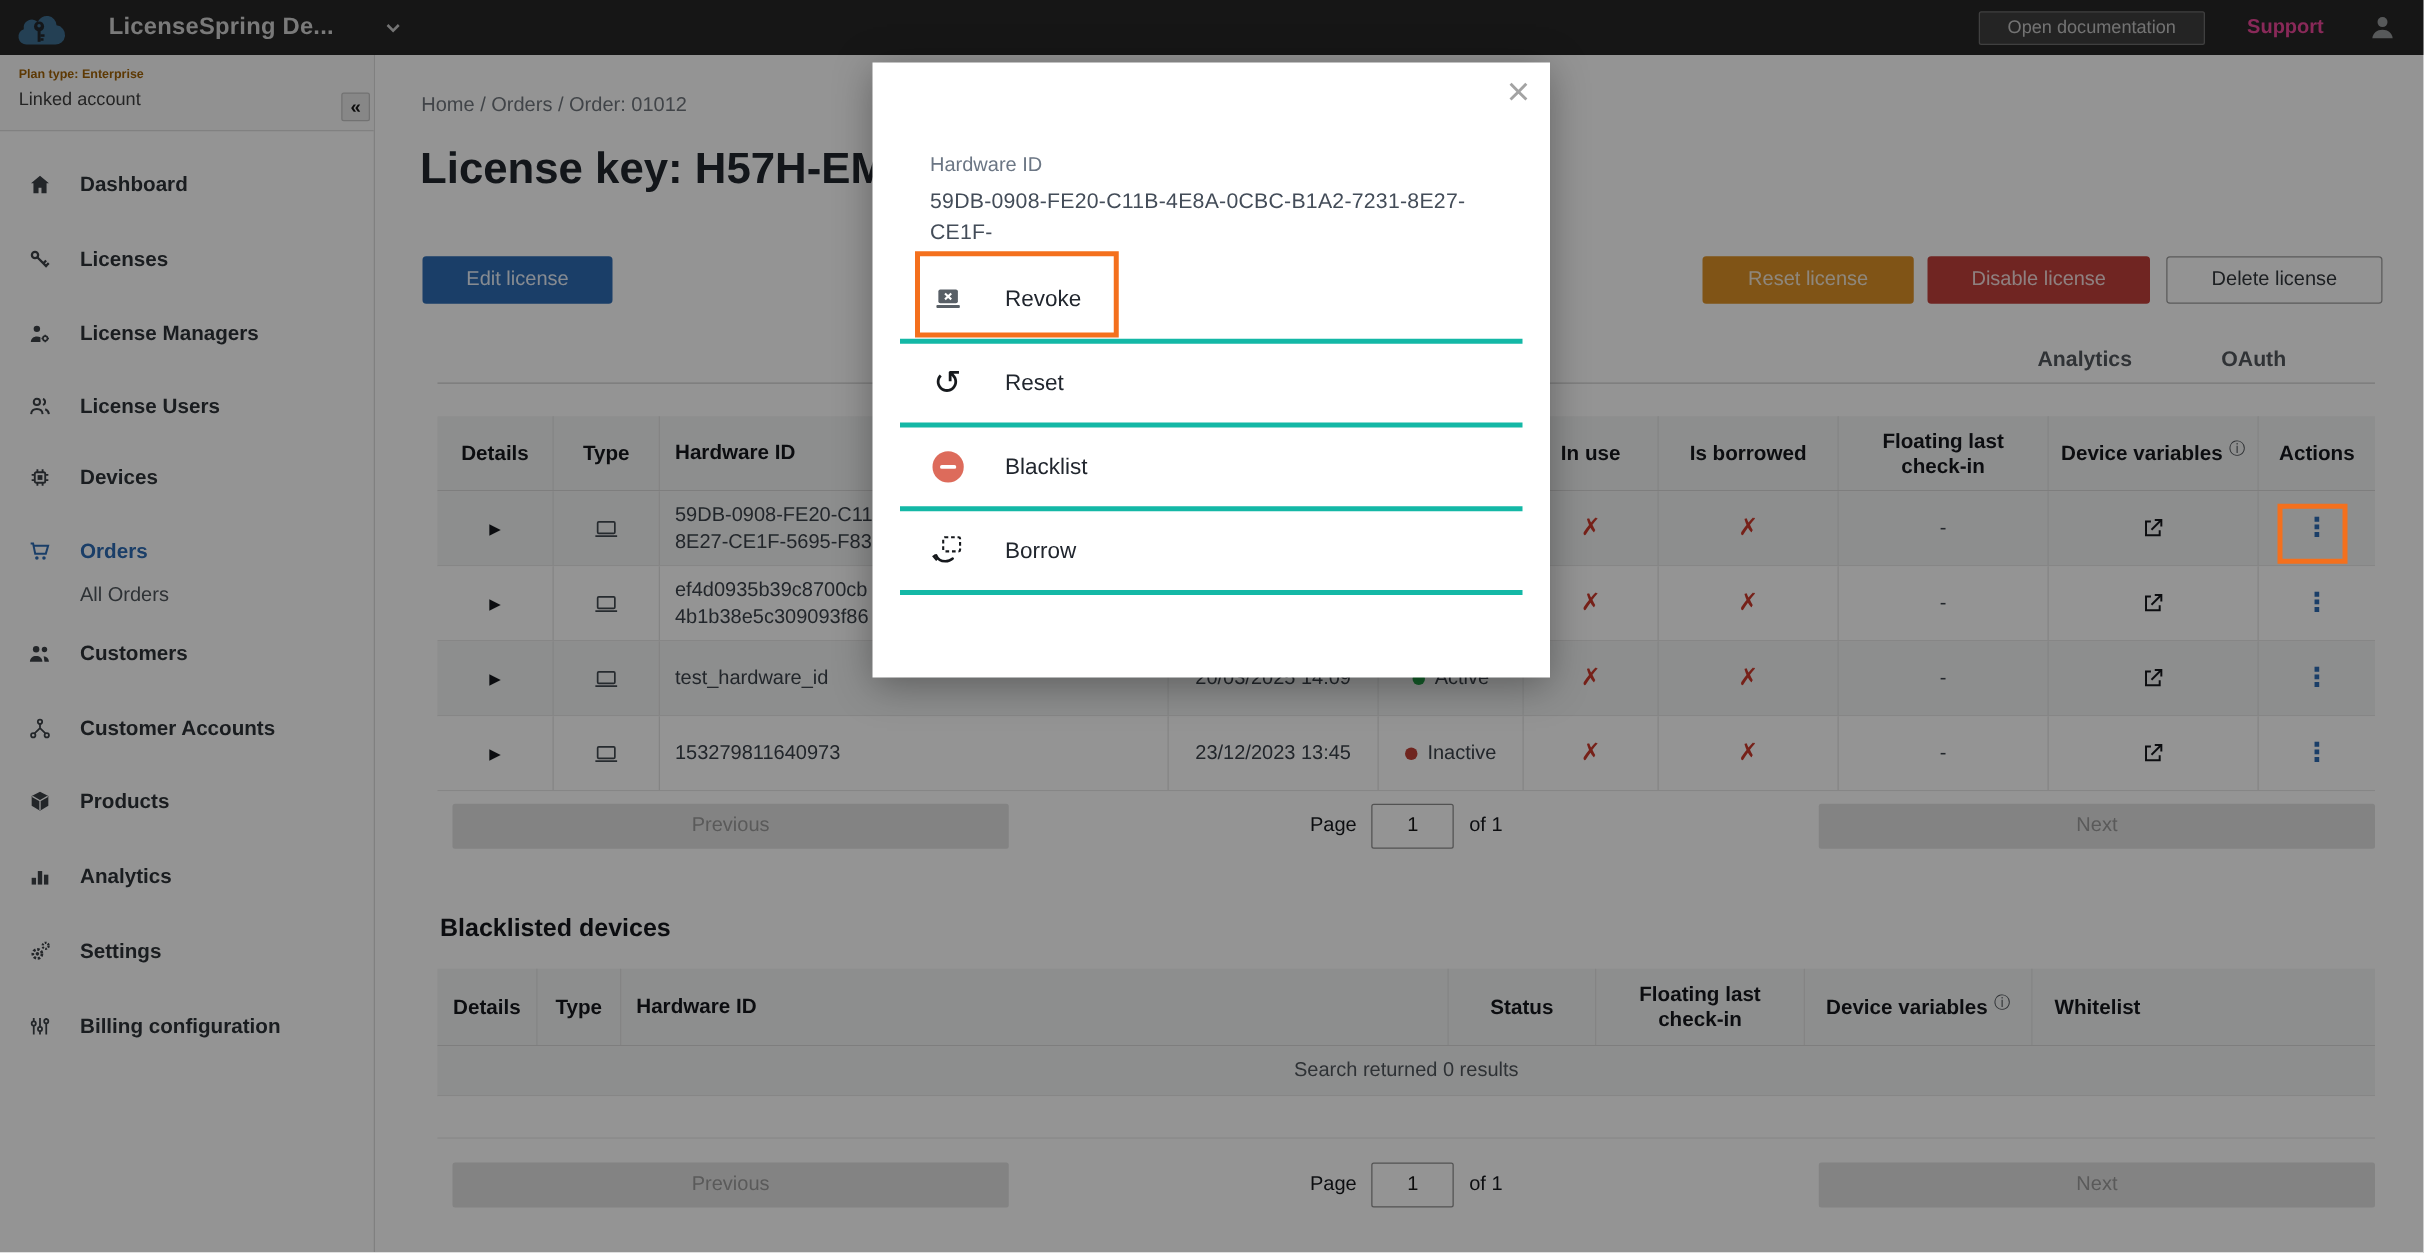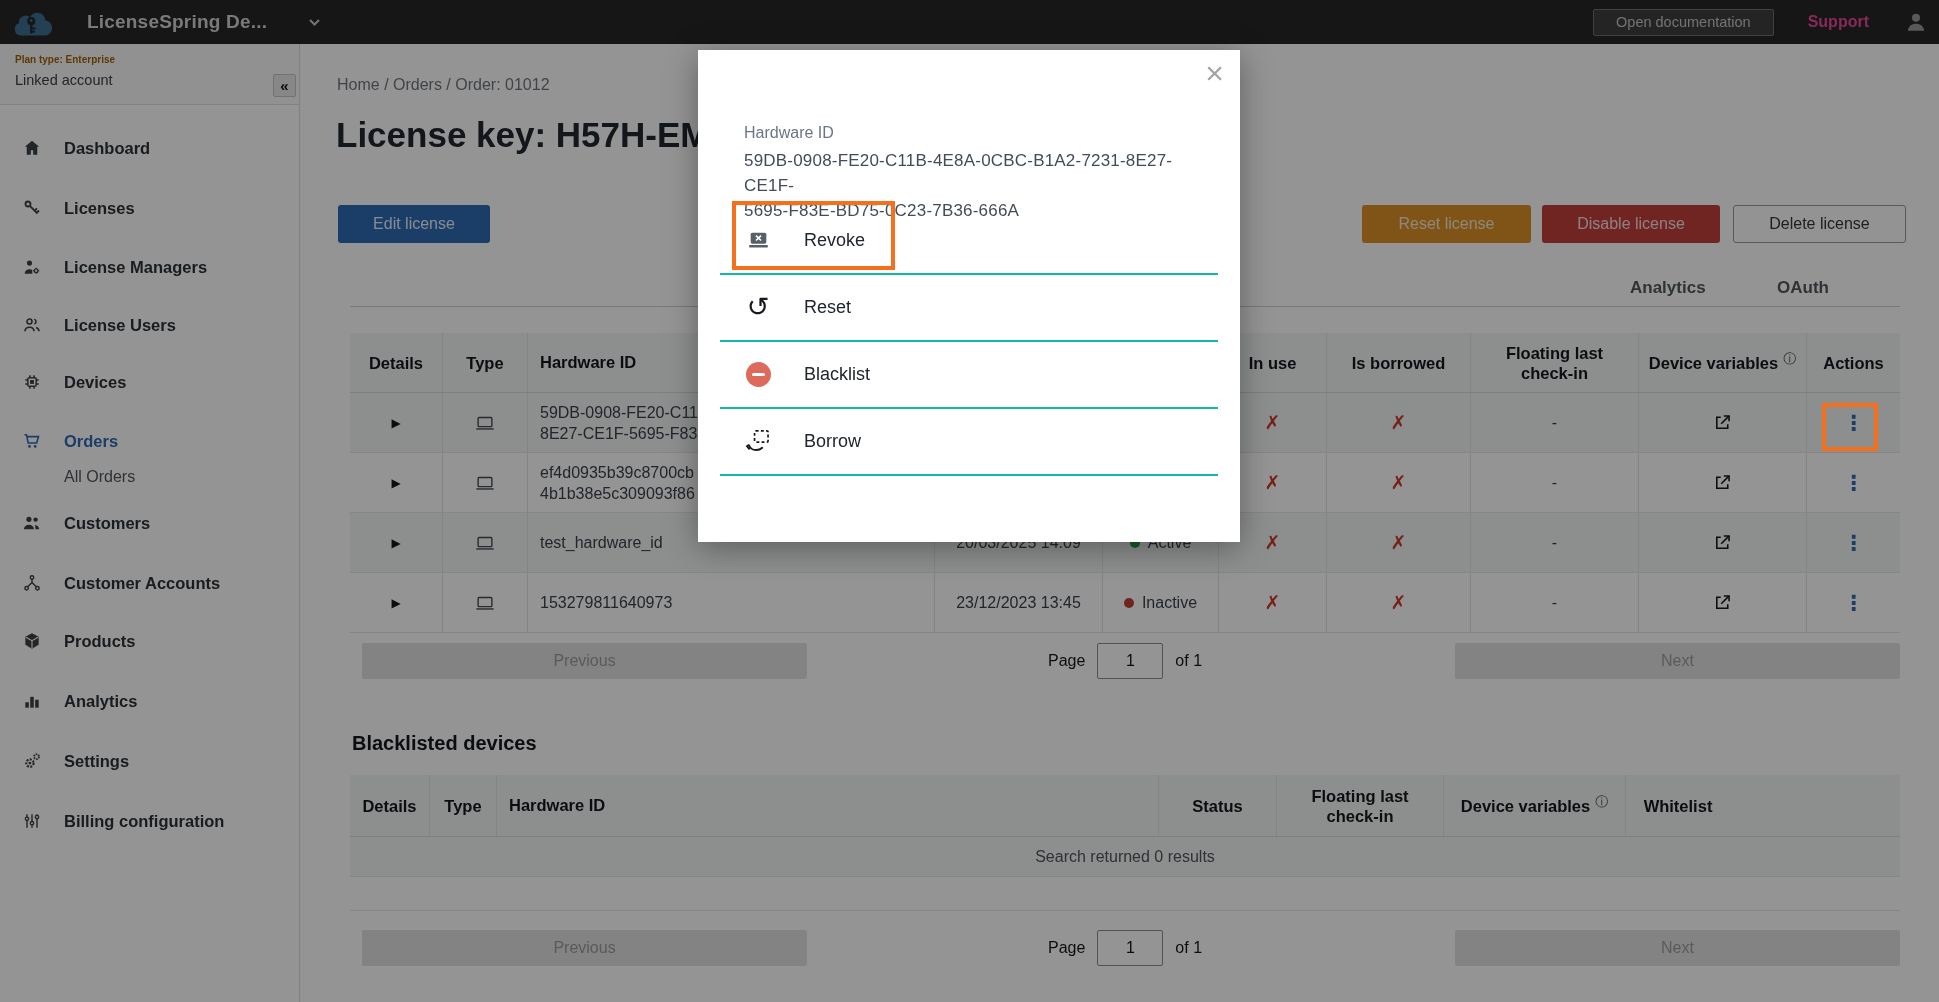--- a/index.html
+++ b/index.html
@@ -5,21 +5,21 @@
 <style>
   html,body{margin:0;padding:0;background:#fff;}
   *{box-sizing:border-box;font-family:"Liberation Sans","DejaVu Sans",sans-serif;}
   #app{position:relative;width:1939px;height:1002px;overflow:hidden;background:#ffffff;}
 
   
   .topbar{position:absolute;left:0;top:0;width:1939px;height:44px;background:#262626;display:flex;align-items:center;justify-content:space-between;z-index:10;}
   .brand{display:flex;align-items:center;padding-left:12px;gap:33px;}
   .brand-name{color:#d2d2d2;font-size:19px;font-weight:700;letter-spacing:.2px;}
   .chev{display:flex;align-items:center;margin-left:6px;}
-  .topbar-right{display:flex;align-items:center;gap:34px;padding-right:10px;}
+  .topbar-right{display:flex;align-items:center;gap:34px;padding-right:20px;}
   .doc-btn{background:#3f3f3f;border:1px solid #6f6f6f;color:#c6c6c6;font-size:14.5px;height:27px;padding:0 22px;border-radius:2px;cursor:pointer;}
   .support{color:#ec4899;font-size:16px;font-weight:700;}
 
   
   .sidebar{position:absolute;left:0;top:44px;width:300px;height:958px;background:#ffffff;border-right:1px solid #dcdcdc;z-index:5;}
   .plan-box{position:relative;height:61px;background:#fafafa;border-bottom:1px solid #dedede;padding:10px 14px 0 15px;}
   .plan-type{font-size:10px;font-weight:700;color:#a16207;margin-bottom:7px;}
   .linked{font-size:14.5px;color:#3f3f3f;}
   .collapse-btn{position:absolute;right:3px;top:30px;width:23px;height:23px;background:#e9e9e9;border:1px solid #c4c4c4;border-radius:2px;font-size:15px;font-weight:700;color:#161616;display:flex;align-items:center;justify-content:center;cursor:pointer;padding:0;}
   .nav-item{position:absolute;left:0;width:300px;height:40px;display:flex;align-items:center;cursor:pointer;color:#2e3338;}
@@ -87,21 +87,21 @@
 
   .bl-title{position:absolute;left:352px;top:732px;font-size:20px;font-weight:700;color:#15181d;z-index:1;}
 
   
   .overlay{position:absolute;inset:0;background:rgba(0,0,0,0.42);z-index:40;}
   .modal{position:absolute;left:698px;top:50px;width:542px;height:492px;background:#ffffff;z-index:60;box-shadow:0 6px 30px rgba(0,0,0,.35);}
   .m-close{position:absolute;right:10px;top:0px;background:none;border:none;font-size:32px;color:#a3a3a3;cursor:pointer;line-height:44px;}
   .m-label{position:absolute;left:46px;top:74px;font-size:16px;color:#6b7684;}
   .m-id{position:absolute;left:46px;top:98px;width:460px;font-size:17px;color:#434c58;line-height:25px;letter-spacing:.2px;}
   .m-menu{position:absolute;left:22px;top:158px;width:498px;}
-  .m-item{height:67px;display:flex;align-items:center;border-bottom:2px solid #14b8a6;cursor:pointer;}
+  .m-item{height:67px;display:flex;align-items:center;border-bottom:4px solid #14b8a6;cursor:pointer;}
   .mi-icon{width:28px;height:28px;margin-left:24px;display:flex;align-items:center;justify-content:center;}
   .mi-label{margin-left:32px;font-size:18px;color:#21262e;}
   .reset-glyph{font-size:27px;color:#16191d;line-height:1;}
   .blk-circle{width:25px;height:25px;border-radius:50%;background:#DD6B5B;display:flex;align-items:center;justify-content:center;}
   .blk-bar{width:13px;height:3.4px;background:#fff;border-radius:2px;}
   .hl-box{position:absolute;border:4px solid #F4701D;background:transparent;z-index:200;pointer-events:none;}
   .hl-revoke{left:732px;top:201px;width:163px;height:69px;}
   .hl-actions{left:1822px;top:403px;width:56px;height:48px;}
 </style>
 </head>
@@ -522,21 +522,20 @@
     <button class="pg-next">Next</button>
   </div>
 
   <div class="overlay"></div>
 
   <div class="modal">
     <button class="m-close">×</button>
     <div class="m-label">Hardware ID</div>
     <div class="m-id">
       <div>59DB-0908-FE20-C11B-4E8A-0CBC-B1A2-7231-8E27-CE1F-</div>
-      <div>5695-F83E-BD75-0C23-7B36-666A</div>
     </div>
     <div class="m-menu">
       <div class="m-item">
         <span class="mi-icon">
           <svg width="27" height="25" viewBox="0 0 24 24">
               <rect x="4.5" y="4.5" width="15" height="10.5" rx="1.5" fill="#585f66"></rect>
               <path d="M9.6 7.4l4.8 4.6M14.4 7.4l-4.8 4.6" stroke="#fff" stroke-width="1.6"></path>
               <rect x="3" y="16.3" width="18" height="2.3" rx="0.7" fill="#585f66"></rect>
             </svg>
         </span>

